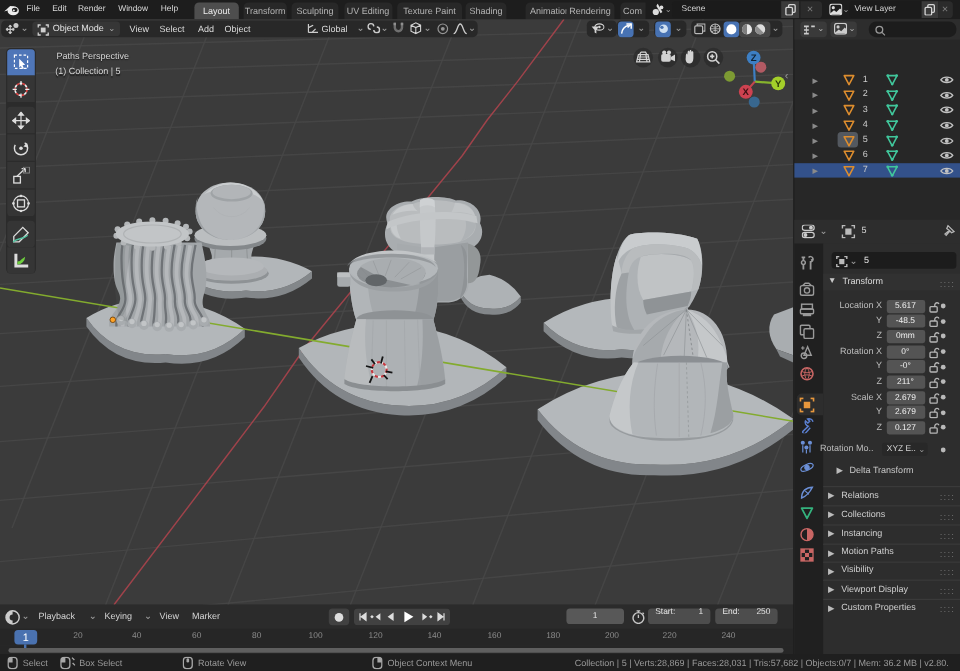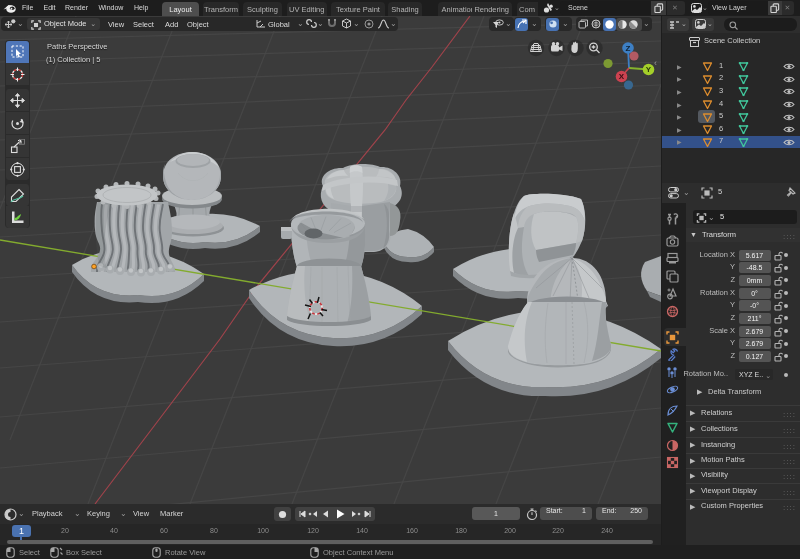--- a/index.html
+++ b/index.html
@@ -577,28 +577,20 @@
         <circle cx="3.4" cy="3.4" r="1.3" fill="#ccc"></circle>
           <path d="M1,8 L4,5.5 L6,7 L9,4 L10,5 L10,9 L1,9 Z" fill="#ccc"></path>
       </svg>
       <div class="abs" style="left:45px;top:4px;color:#b5b5b5;font-size:7px">⌄</div>
       <div class="abs" style="left:62px;top:2px;width:73px;height:13px;background:#1c1c1c;border-radius:6px"></div>
       <svg class="abs" style="left:67px;top:4.5px" width="9" height="9" viewBox="0 0 9 9">
         <circle cx="3.8" cy="3.8" r="2.8" fill="none" stroke="#999" stroke-width="1.1"></circle>
           <path d="M6,6 L8.5,8.5" stroke="#999" stroke-width="1.1"></path>
       </svg>
     </div>
-    <div class="orow" style="top:19px">
-      <svg class="abs" style="left:27px;top:1.5px" width="11" height="10" viewBox="0 0 11 10">
-        <rect x="0.5" y="0.5" width="10" height="3" rx="0.5" fill="none" stroke="#ccc"></rect>
-        <rect x="1.5" y="3.5" width="8" height="6" fill="none" stroke="#ccc"></rect>
-        <path d="M4,5.5 L7,5.5" stroke="#ccc" stroke-width="1.2"></path>
-      </svg>
-      <span class="abs" style="left:42px;top:0.5px">Scene Collection</span>
-    </div>
     <div class="orow" style="top:44.3px">
 
       <span class="abs" style="left:15px;top:2.5px;color:#8a8a8a;font-size:6px">▶</span>
       <svg class="abs" style="left:40px;top:1px" width="11" height="11" viewBox="0 0 11 11">
         <path d="M1.5,2 L9.5,2 L5.5,9.5 Z" fill="none" stroke="#dd8d2e" stroke-width="1.3" stroke-linejoin="round"></path>
       </svg>
       <span class="abs" style="left:57px;top:0.5px">1</span>
       <svg class="abs" style="left:76px;top:1px" width="11" height="11" viewBox="0 0 11 11">
         <path d="M1.5,2 L9.5,2 L5.5,9.5 Z" fill="none" stroke="#41c79c" stroke-width="1.3" stroke-linejoin="round"></path>
         <circle cx="1.8" cy="2" r="1.1" fill="#41c79c"></circle>
@@ -945,14 +937,15 @@
     <svg class="abs" style="left:152px;top:2px" width="9" height="11" viewBox="0 0 9 11">
       <rect x="0.8" y="0.8" width="7.4" height="9.4" rx="2.6" fill="none" stroke="#a8a8a8" stroke-width="1.1"></rect>
       <rect x="3.4" y="1.5" width="2.2" height="3.6" rx="1.1" fill="#a8a8a8"></rect>
     </svg>
     <div class="stxt" style="left:165px">Rotate View</div>
     <svg class="abs" style="left:310px;top:2px" width="9" height="11" viewBox="0 0 9 11">
       <rect x="0.8" y="0.8" width="7.4" height="9.4" rx="2.6" fill="none" stroke="#a8a8a8" stroke-width="1.1"></rect>
       <path d="M8.2,3 A3,3 0 0 0 4.5,0.8 L4.5,5 L8.2,5 Z" fill="#a8a8a8"></path>
     </svg>
     <div class="stxt" style="left:323px">Object Context Menu</div>
+    <div class="stxt" style="left:479px">Collection | 5 | Verts:28,869 | Faces:28,031 | Tris:57,682 | Objects:0/7 | Mem: 36.2 MB | v2.80.</div>
   </div>
 </div>
 
 </body></html>

